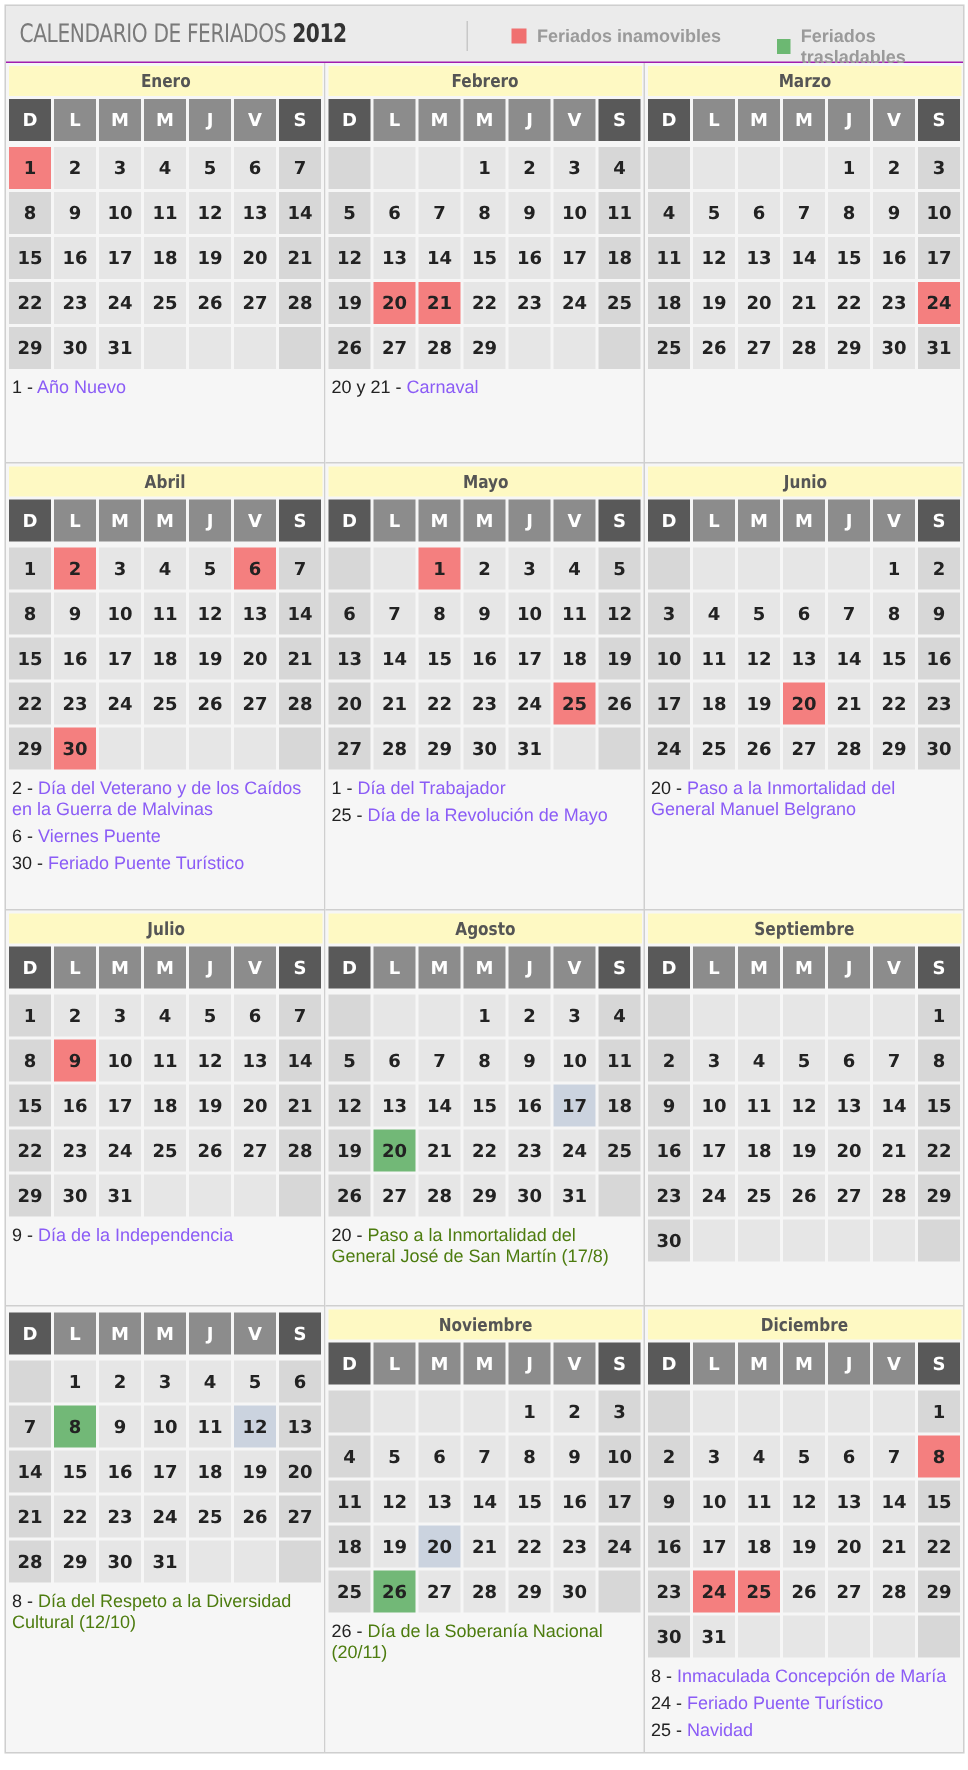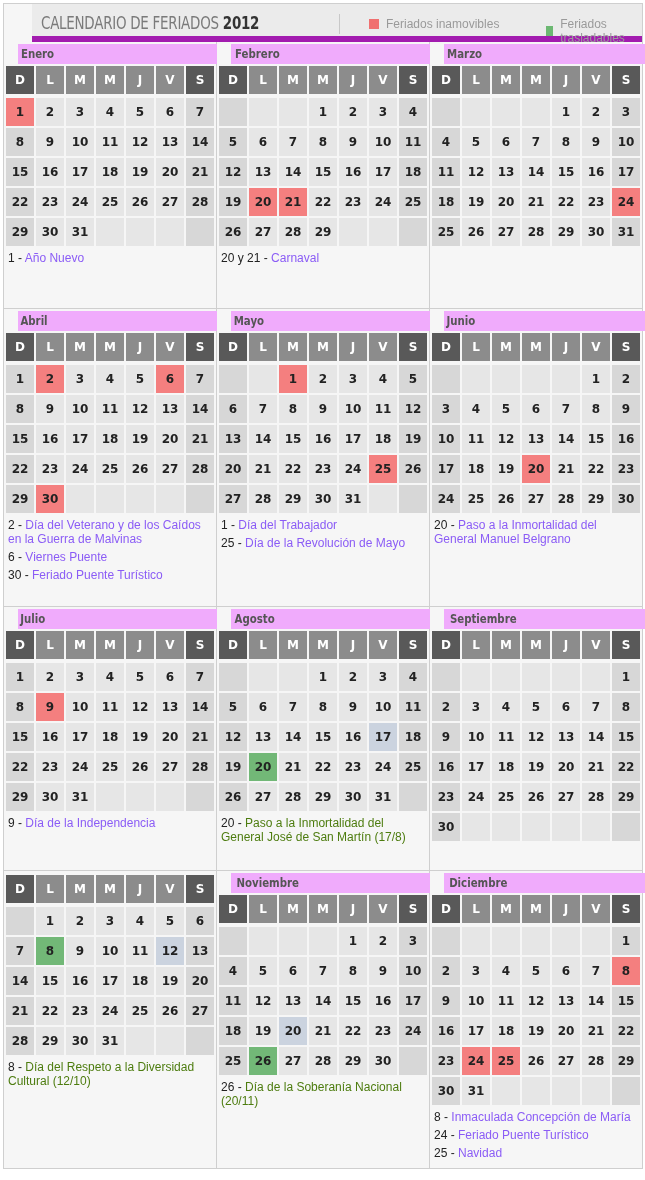--- a/index.html
+++ b/index.html
@@ -3,49 +3,48 @@
 <meta charset="utf-8">
 <style>
   * { box-sizing: border-box; margin: 0; padding: 0; }
   html, body { width: 645px; height: 1180px; background: #ffffff; overflow: hidden; }
   body { font-family: "Liberation Sans", sans-serif; position: relative; }
   .wrap {
     position: absolute; left: 3px; top: 3px; width: 640px;
     border: 1px solid #cfcfcf; background: #f6f6f6;
   }
   .header {
-    height: 38px; background: #ebebeb; border-bottom: 6px solid #a21caf;
+    height: 38px; background: #ebebeb; border-bottom: 1px solid #a21caf;
     position: relative;
-    margin-left: 28px;
   }
   .title {
     position: absolute; left: 9px; top: 9px; font-size: 17px; color: #7a7a7a;
     font-family: "DejaVu Sans Condensed", "DejaVu Sans", sans-serif; letter-spacing: -0.3px;
     transform: scaleX(0.88); transform-origin: left center;
   }
   .title .year { color: #333; font-weight: bold; }
   .sep { position: absolute; left: 307px; top: 10px; width: 1px; height: 20px; background: #c8c8c8; }
-  .legend { position: absolute; top: 13px; font-size: 12px; color: #9a9a9a; display: flex; align-items: center; }
+  .legend { position: absolute; top: 13px; font-size: 12px; color: #9a9a9a; display: flex; align-items: center; font-weight: bold; }
   .legend .sw { width: 10px; height: 10px; margin-right: 7px; display: inline-block; }
   .legend.l1 { left: 337px; }
   .legend.l2 { left: 514px; }
   .grid { display: grid; grid-template-columns: 213px 213px 212px; }
   .month {
     border-right: 1px solid #cfcfcf; padding: 2px 0 0 2px;
     background: #f6f6f6; position: relative;
   }
   .month.c3 { border-right: none; }
   .month.r1 { height: 266px; }
   .month.r2 { height: 298px; border-top: 1px solid #cfcfcf; }
   .month.r3 { height: 264px; border-top: 1px solid #cfcfcf; }
   .month.r4 { height: 298px; border-top: 1px solid #cfcfcf; }
   .mname {
-    height: 20px; background: #f0abfc; color: #555; font-size: 12px; font-weight: bold;
-    line-height: 20px; width: 209px;
-    font-family: "DejaVu Sans", sans-serif; transform-origin: center; margin-left: 12px;
+    height: 20px; background: #fef9c3; color: #555; font-size: 12px; font-weight: bold;
+    text-align: center; line-height: 20px; width: 209px;
+    font-family: "DejaVu Sans", sans-serif; transform-origin: center;
   }
   .mname span { display: inline-block; transform: scaleX(0.85); }
   .dow { display: grid; grid-template-columns: repeat(7, 28px); column-gap: 2px; margin-top: 2px; }
   .dow div {
     height: 28px; background: #8c8c8c; color: #fff; font-size: 12px; font-weight: bold;
     text-align: center; line-height: 28px; font-family: "DejaVu Sans", sans-serif;
   }
   .dow div.we { background: #595959; }
   .days { display: grid; grid-template-columns: repeat(7, 28px); column-gap: 2px; row-gap: 2px; margin-top: 4px; }
   .days div {

